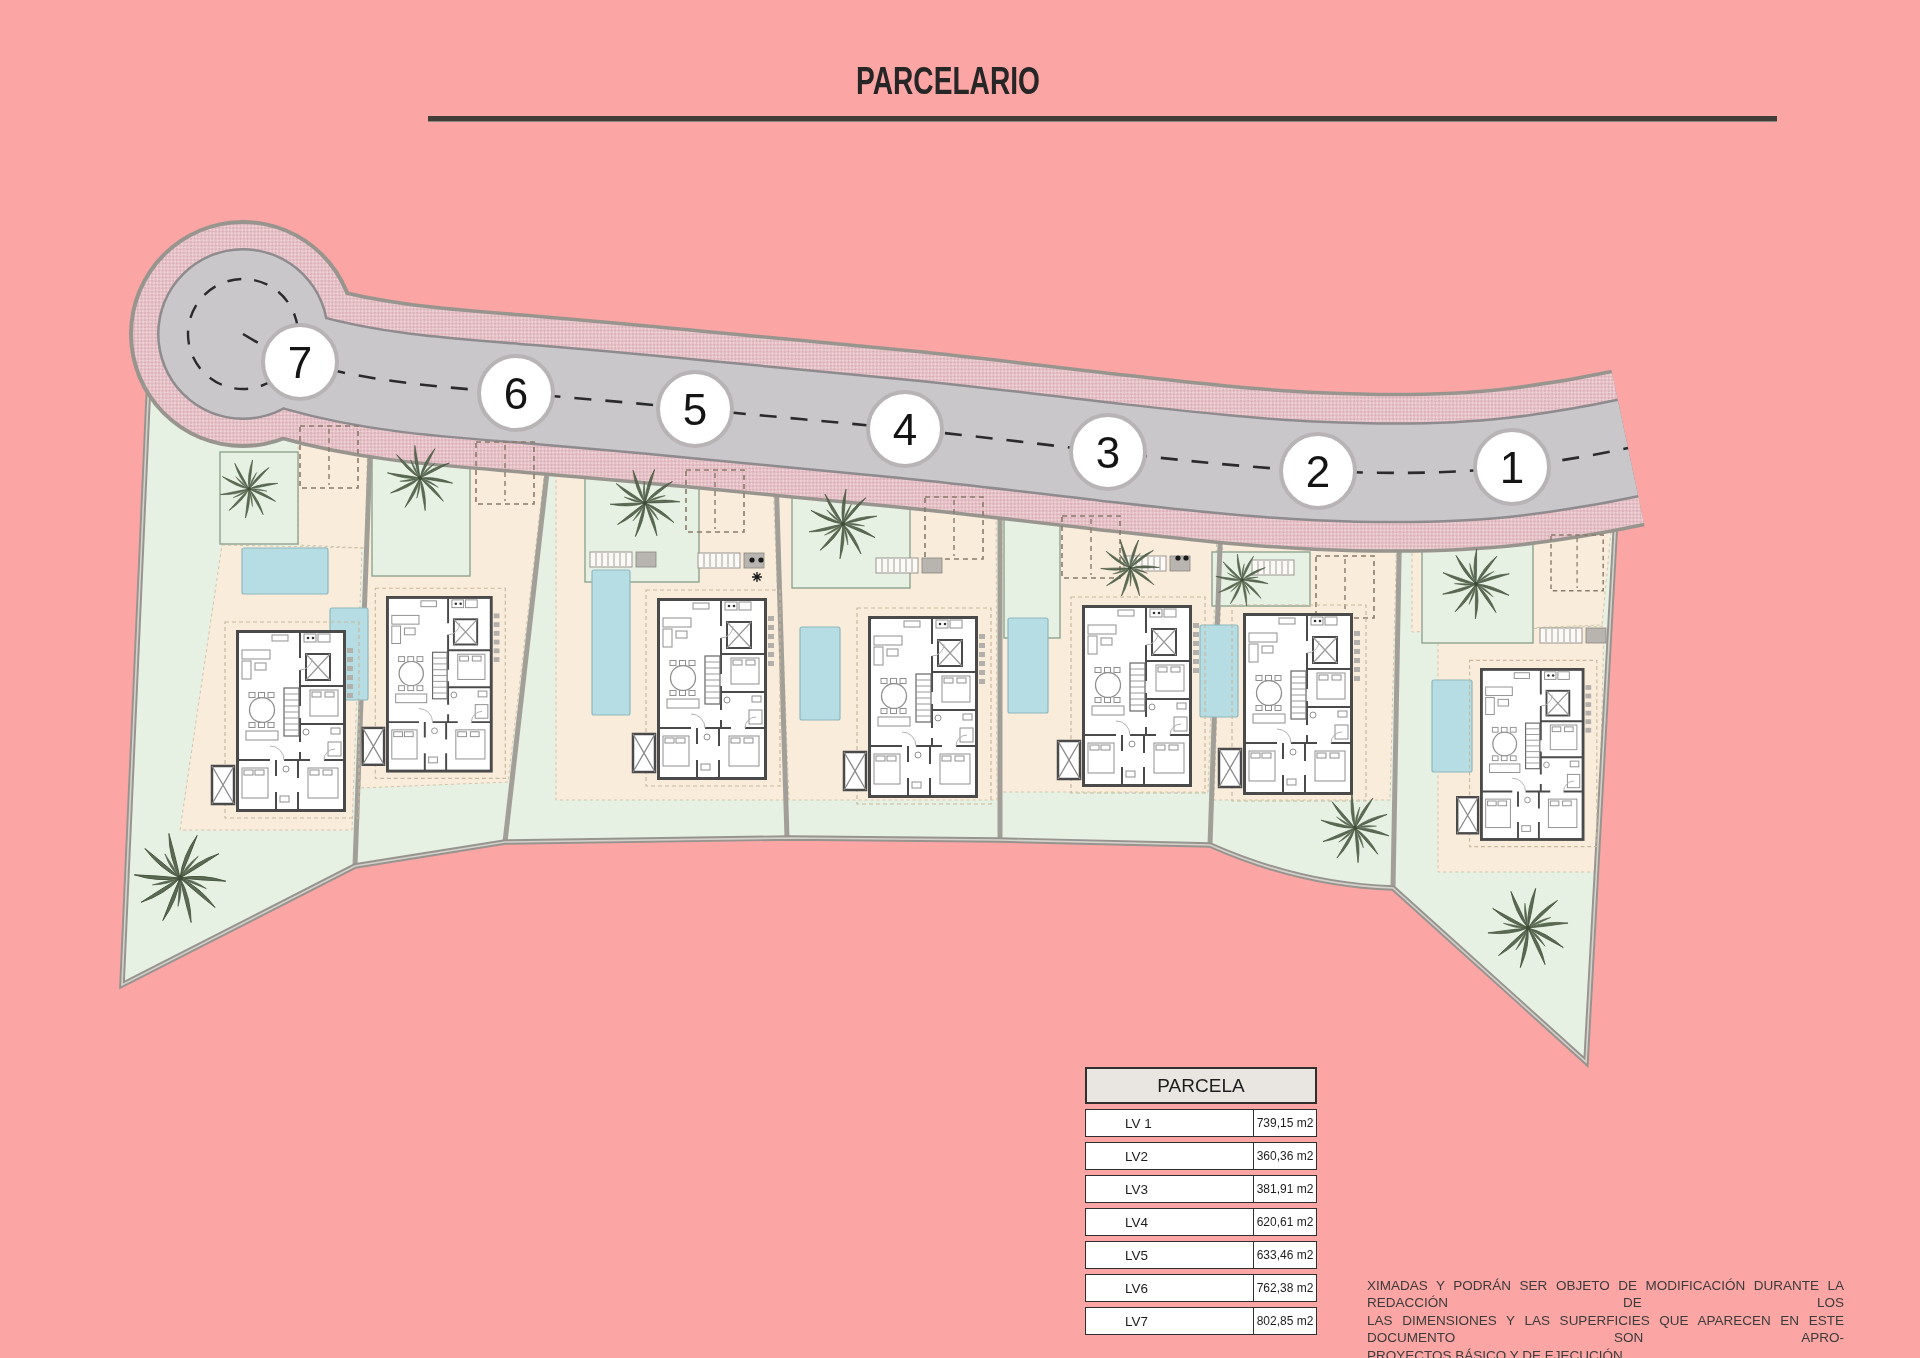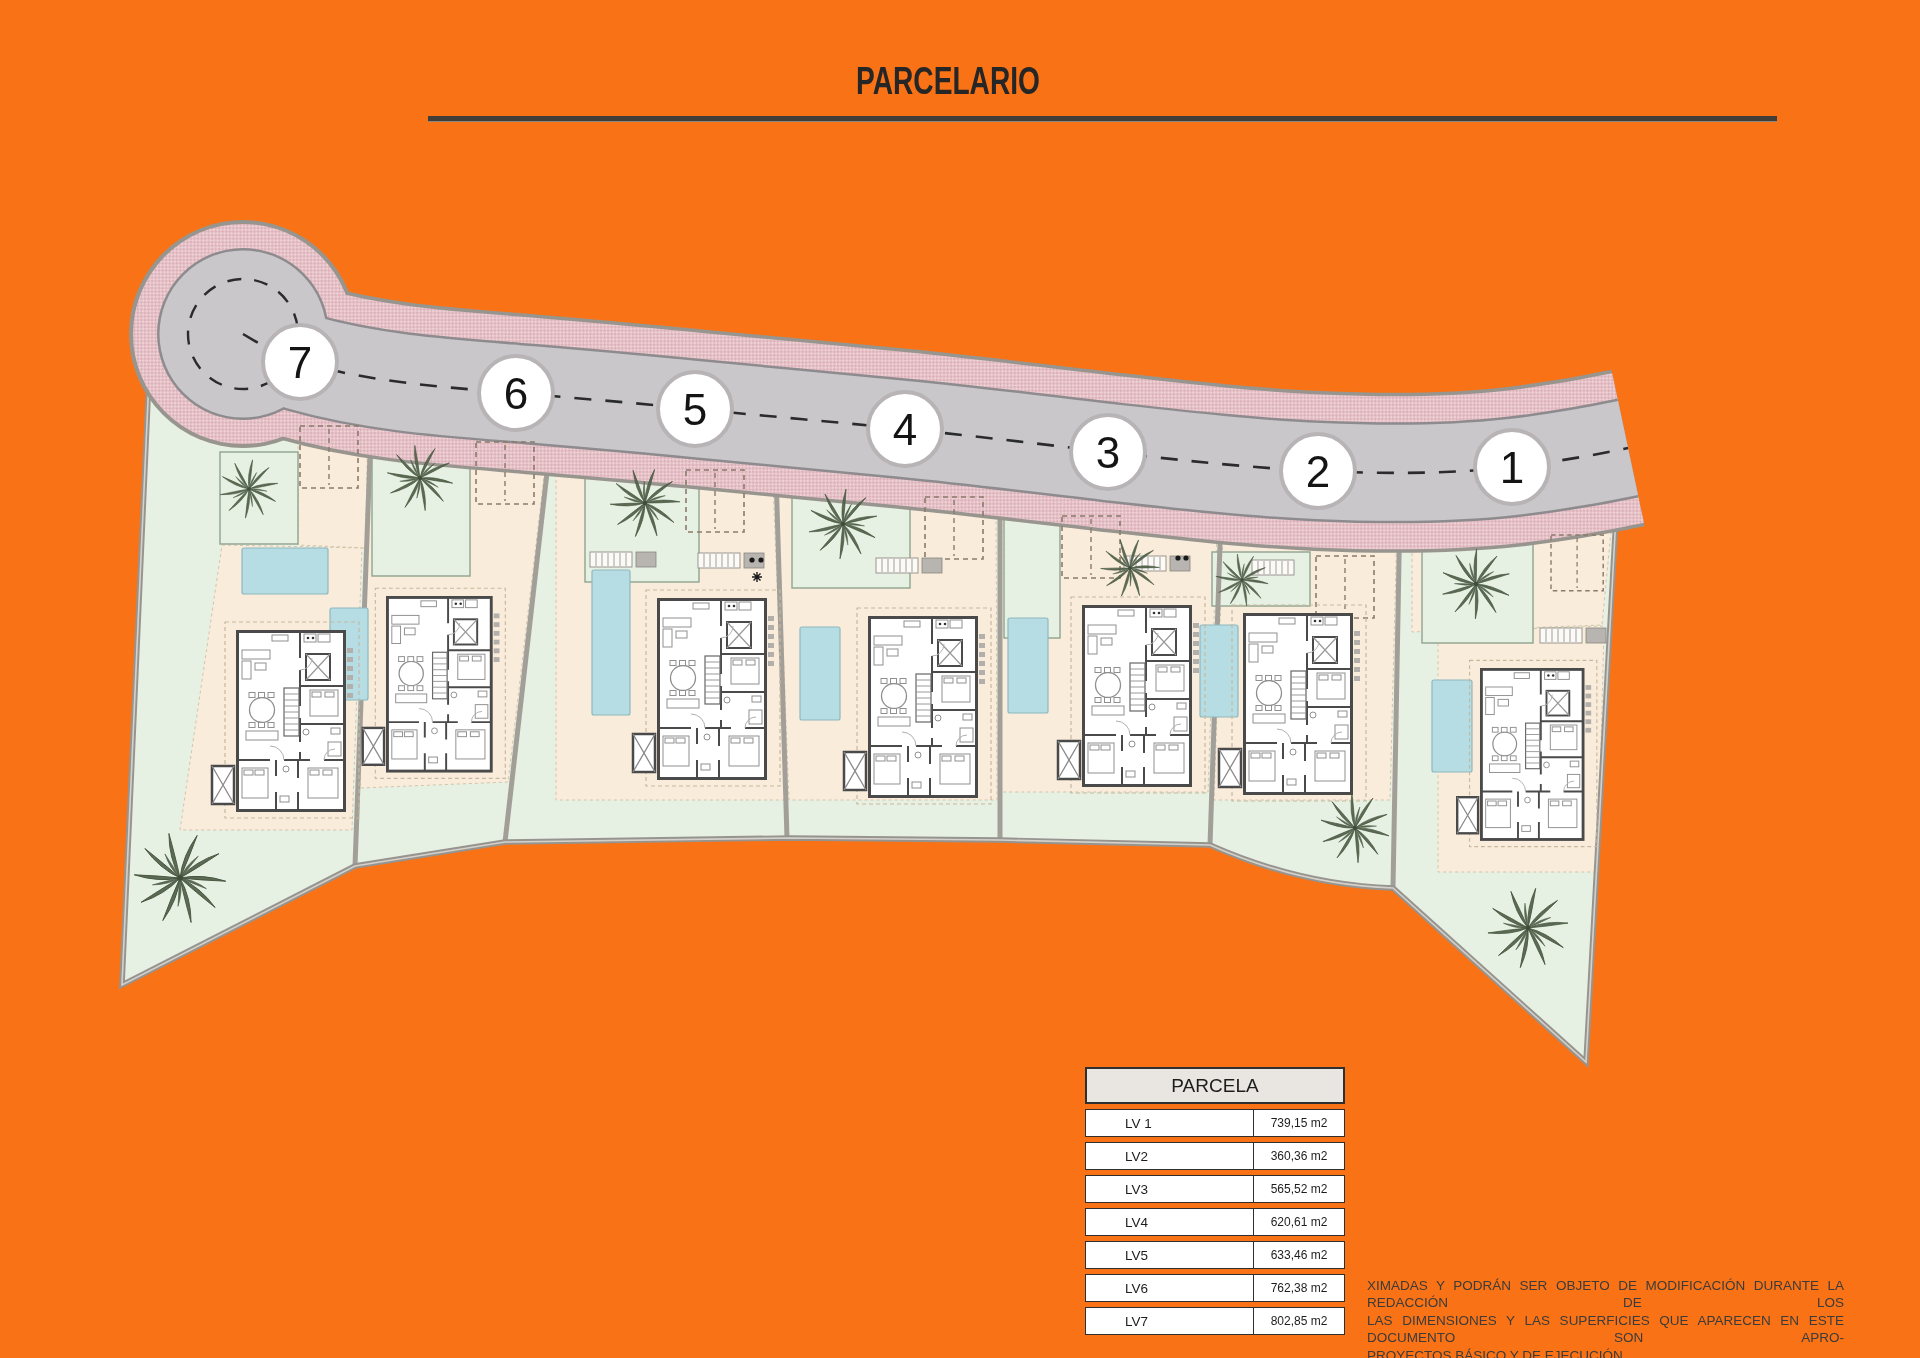--- a/index.html
+++ b/index.html
@@ -1,24 +1,24 @@
 <!DOCTYPE html>
 <html><head>
 <meta charset="utf-8">
 <style>
   html,body{margin:0;padding:0;background:#fff;}
-  .page{position:relative;width:1920px;height:1358px;background:#f97316;overflow:hidden;
+  .page{position:relative;width:1920px;height:1358px;background:#fca5a5;overflow:hidden;
         font-family:"Liberation Sans", sans-serif;color:#222;}
   .site-svg{position:absolute;left:0;top:0;width:1920px;height:1358px;}
   .page-title{position:absolute;left:813px;top:60px;width:270px;text-align:center;
         font-size:38px;font-weight:600;letter-spacing:0px;color:#262626;
         transform:scaleX(0.74);transform-origin:50% 50%;white-space:nowrap;}
   .title-rule{position:absolute;left:428px;top:116px;width:1349px;height:5px;background:#413e39;
         border-bottom:1px solid #8a8781;}
-  .parcel-table{position:absolute;left:1085px;top:1067px;width:260px;}
+  .parcel-table{position:absolute;left:1085px;top:1067px;width:232px;}
   .pt-header{height:33px;border:2px solid #2f2f2f;background:#e9e6e2;display:flex;align-items:center;
         justify-content:center;font-size:19px;color:#1d1d1d;}
   .pt-row{display:flex;border:1.7px solid #2f2f2f;margin-top:5px;height:26px;background:#fff;padding-left:28px;}
   .pt-label{width:128px;border-right:1.7px solid #2f2f2f;display:flex;align-items:center;
         padding-left:11px;font-size:13.5px;color:#1d1d1d;}
   .pt-value{flex:1;display:flex;align-items:center;justify-content:center;font-size:12px;color:#1d1d1d;}
   .disclaimer{position:absolute;left:1367px;top:1277px;width:477px;font-size:13.5px;
         line-height:17.4px;color:#3b3b3b;}
   .disc-line{text-align:justify;}
   .disc-just{text-align-last:justify;}
@@ -295,21 +295,21 @@
     <div class="pt-row">
       <div class="pt-label">LV 1</div>
       <div class="pt-value">739,15 m2</div>
     </div>
     <div class="pt-row">
       <div class="pt-label">LV2</div>
       <div class="pt-value">360,36 m2</div>
     </div>
     <div class="pt-row">
       <div class="pt-label">LV3</div>
-      <div class="pt-value">565,52 m2</div>
+      <div class="pt-value">381,91 m2</div>
     </div>
     <div class="pt-row">
       <div class="pt-label">LV4</div>
       <div class="pt-value">620,61 m2</div>
     </div>
     <div class="pt-row">
       <div class="pt-label">LV5</div>
       <div class="pt-value">633,46 m2</div>
     </div>
     <div class="pt-row">

